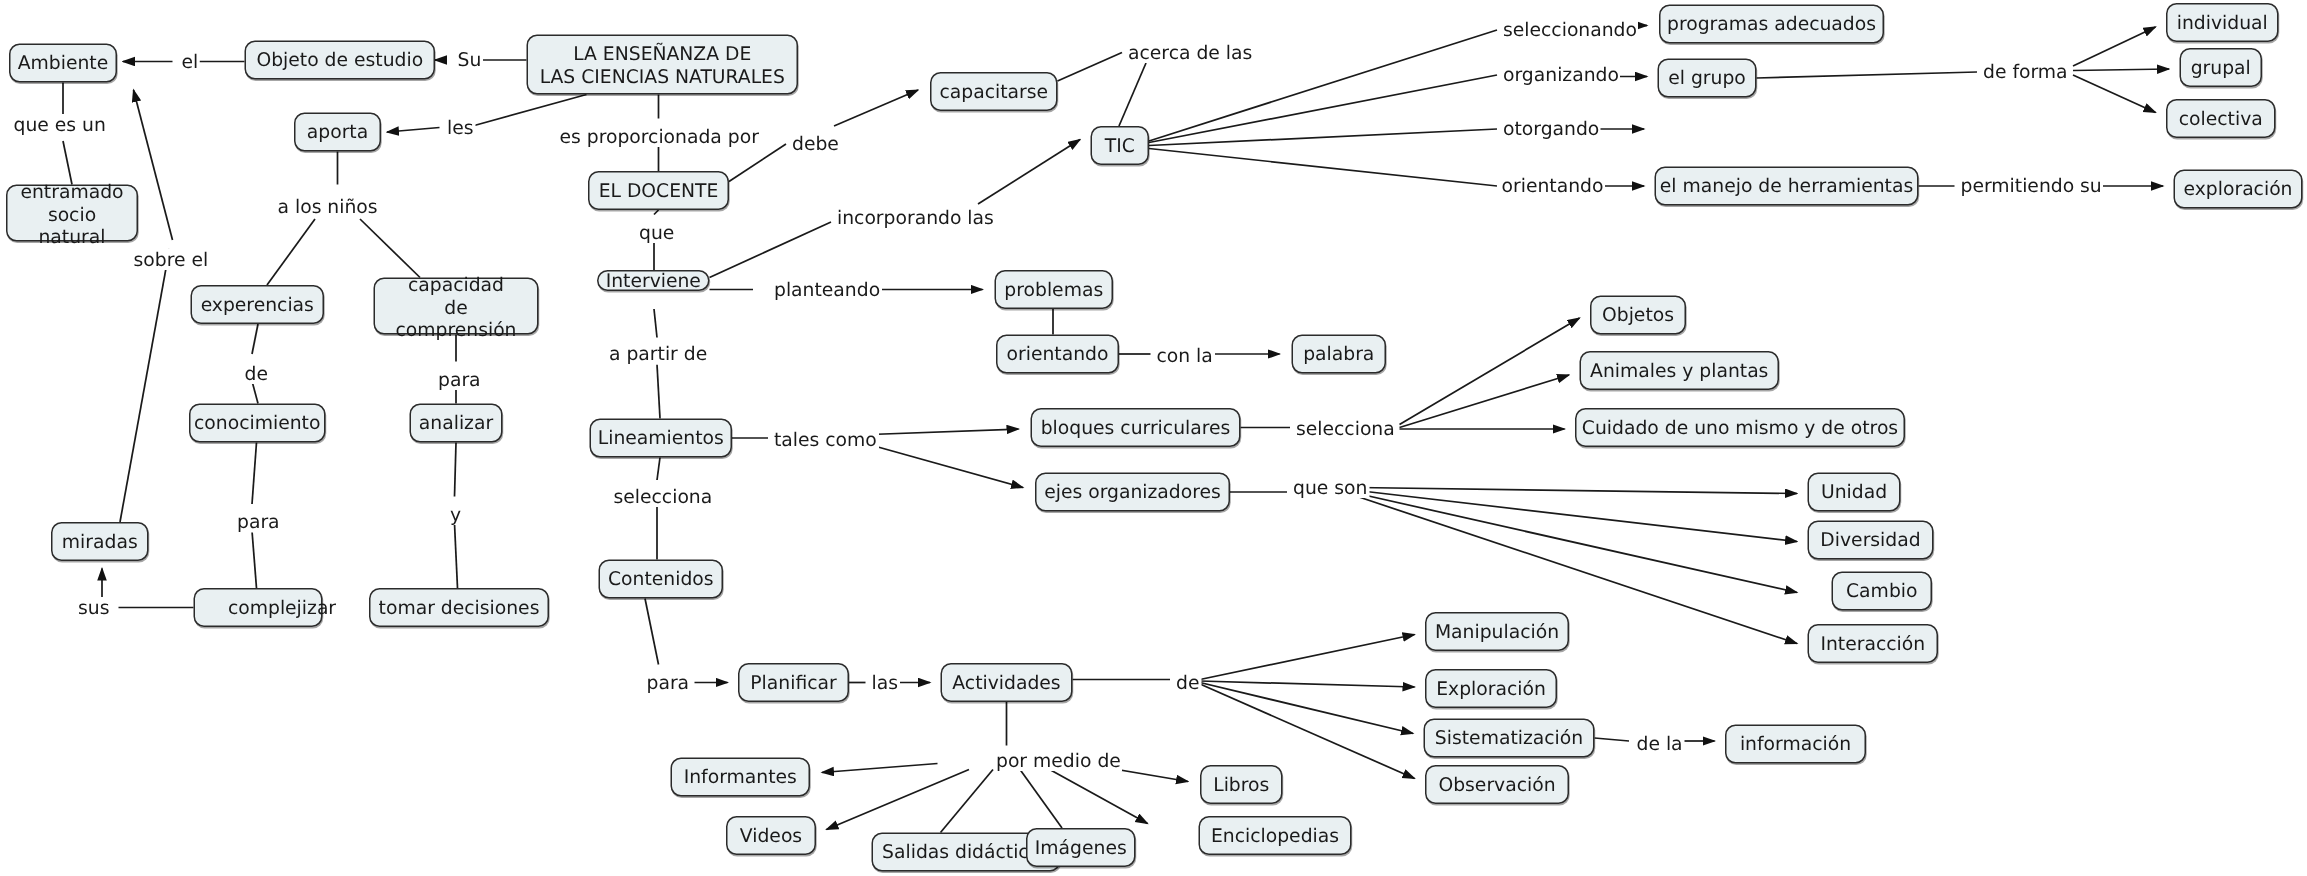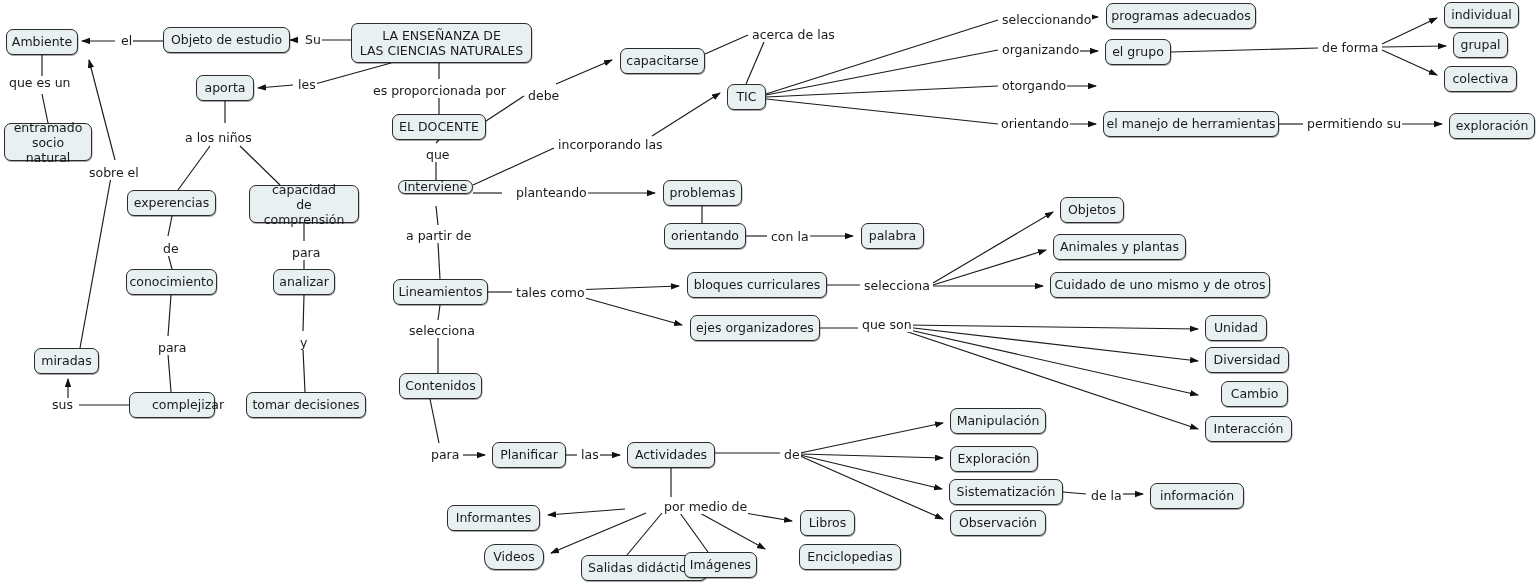--- a/index.html
+++ b/index.html
@@ -289,21 +289,21 @@
     </div>
   <div class="node" style="left:950px;top:510px;width:96px;height:26px;">
       <span>Observación</span>
     </div>
   <div class="node" style="left:1150px;top:483px;width:94px;height:26px;">
       <span>información</span>
     </div>
   <div class="node" style="left:447px;top:505px;width:93px;height:26px;">
       <span>Informantes</span>
     </div>
-  <div class="node" style="left:484px;top:544px;width:60px;height:26px;border-radius:11px;">
+  <div class="node" style="left:484px;top:544px;width:60px;height:26px;">
       <span>Videos</span>
     </div>
   <div class="node" style="left:551px;top:555px;width:126px;height:26px;margin-left:30px;">
       <span>Salidas didácticas</span>
     </div>
   <div class="node" style="left:684px;top:552px;width:73px;height:26px;">
       <span>Imágenes</span>
     </div>
   <div class="node" style="left:764px;top:544px;width:102px;height:26px;margin-left:35px;">
       <span>Enciclopedias</span>

